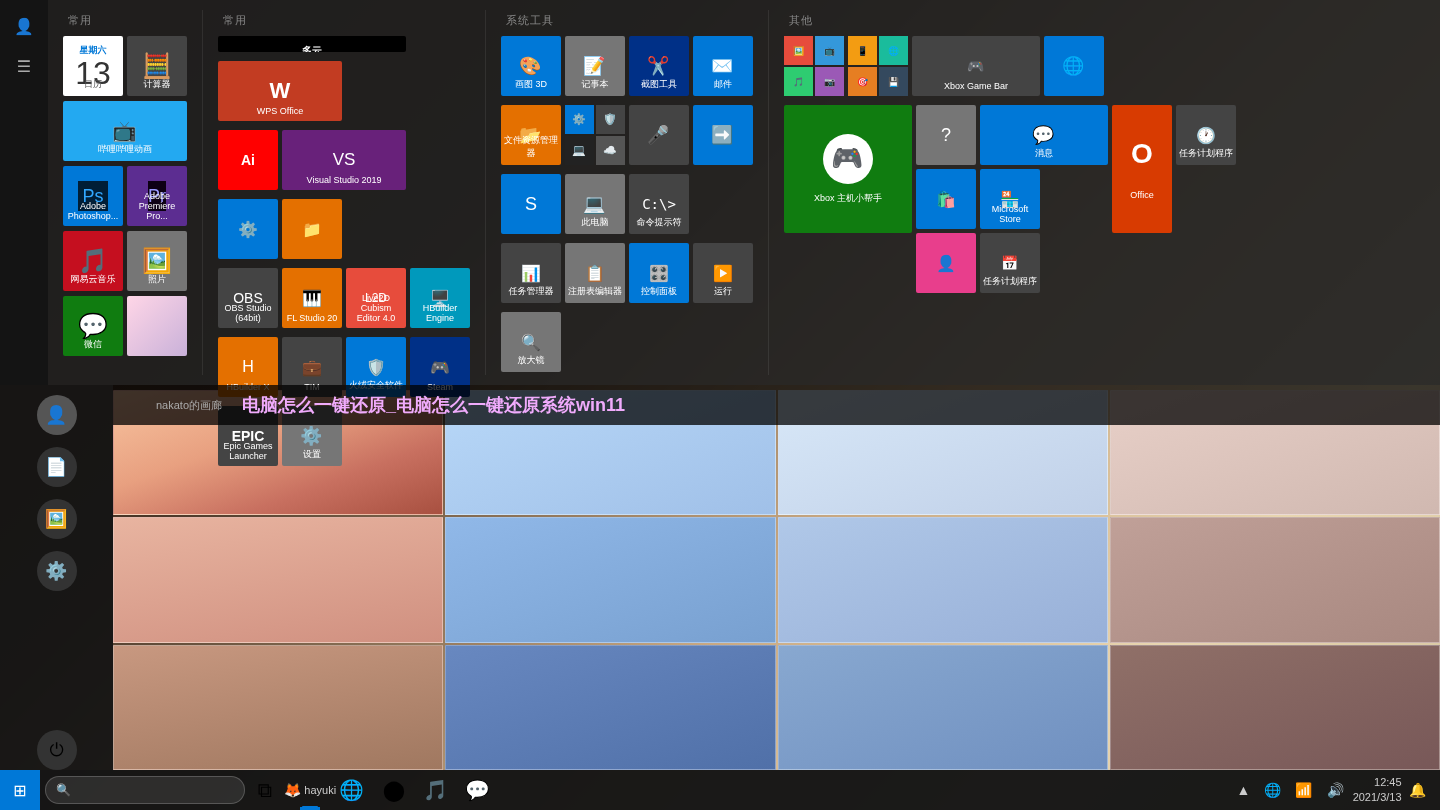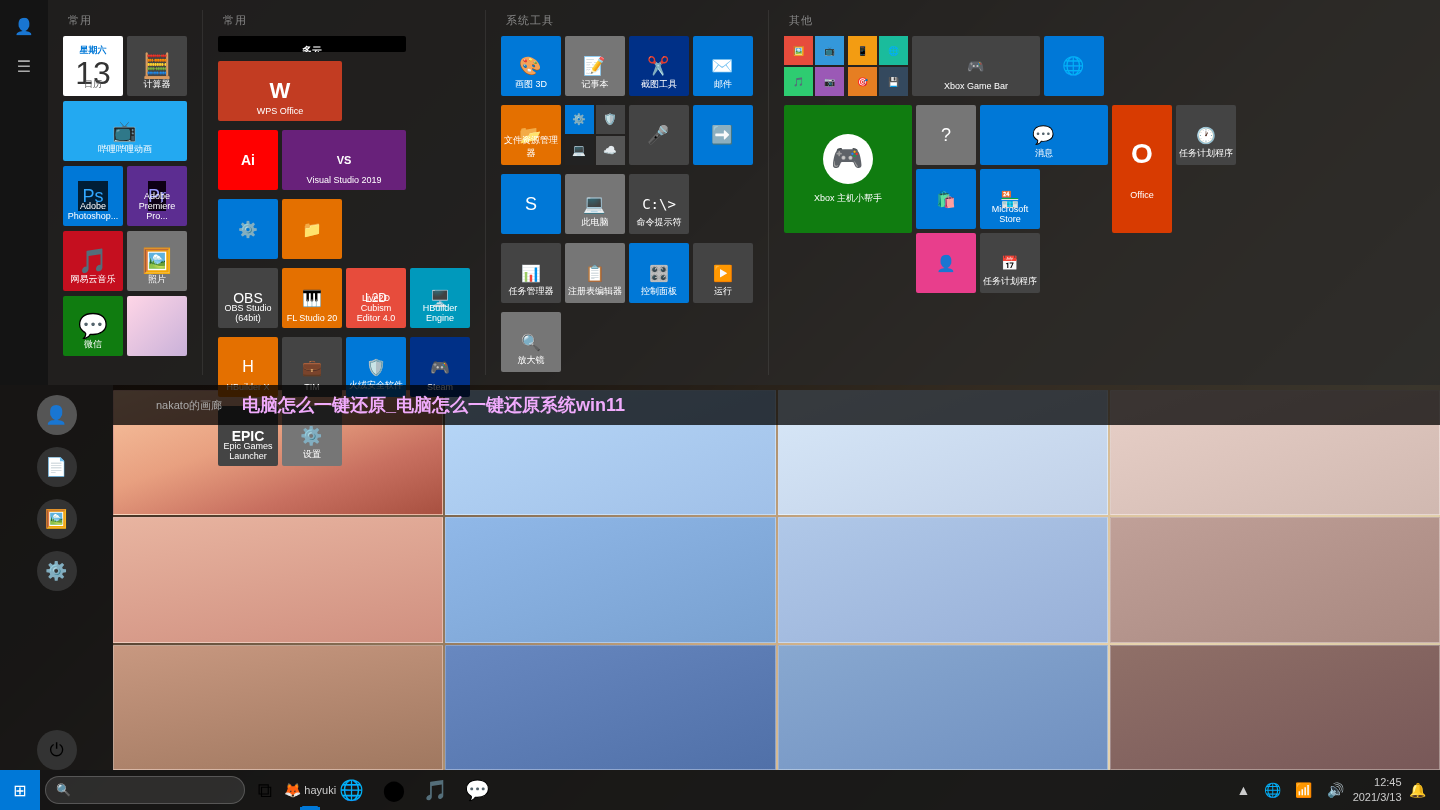--- a/index.html
+++ b/index.html
@@ -452,21 +452,21 @@
           <div class="tile-label">WPS Office</div>
         </div>
       </div>
       <div class="tiles-row" style="margin-top:4px;">
 
         <div class="tile tile-sm" style="background:#ff0000; width:60px; height:60px;">
           <div style="color:white;font-size:14px;font-weight:bold;">Ai</div>
         </div>
 
         <div class="tile tile-md" style="background:#68217a;width:124px;height:60px;">
-          <div style="font-size:11px;color:white;font-weight:bold;">VS</div>
+          <div style="font-size:17px;color:white;font-weight:normal;">VS</div>
           <div class="tile-label">Visual Studio 2019</div>
         </div>
       </div>
       <div class="tiles-row" style="margin-top:4px;">
 
         <div class="tile tile-sm bg-blue">
           <div style="font-size:16px;">⚙️</div>
         </div>
         <div class="tile tile-sm bg-orange">
           <div style="font-size:16px;">📁</div>

